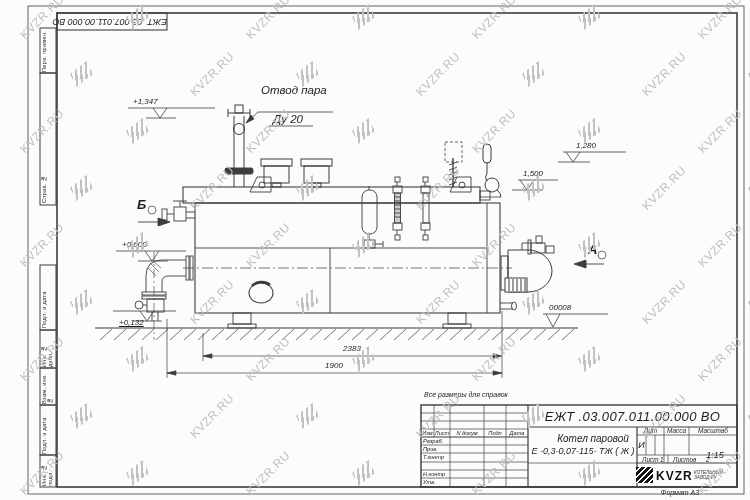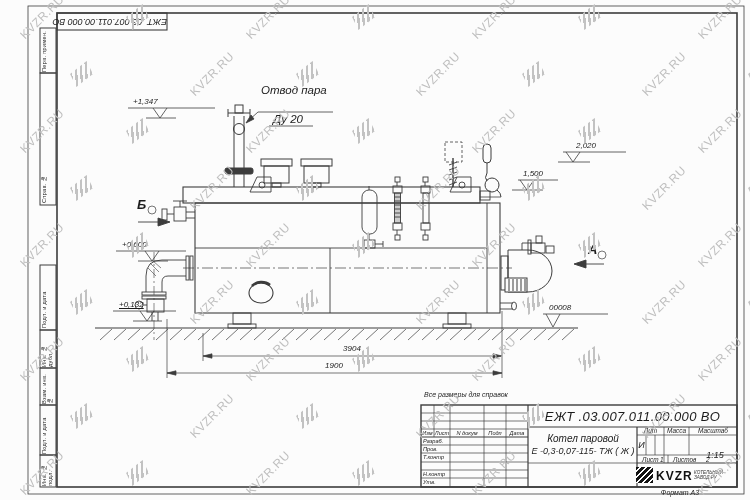--- a/index.html
+++ b/index.html
@@ -321,36 +321,36 @@
   <div class="vert" style="position:absolute;left:41px;top:267px;height:61px;z-index:3;">Подп. и дата</div>
   <div class="vert" style="position:absolute;left:41px;top:331px;height:36px;z-index:3;">Инв. № дубл.</div>
   <div class="vert" style="position:absolute;left:41px;top:369px;height:35px;z-index:3;">Взам. инв. №</div>
   <div class="vert" style="position:absolute;left:41px;top:406px;height:48px;z-index:3;">Подп. и дата</div>
   <div class="vert" style="position:absolute;left:41px;top:456px;height:30px;z-index:3;">Инв. № подл.</div>
 
   <div class="txt f11" style="left:261px;top:85px;">Отвод пара</div>
   <div class="txt f11" style="left:273px;top:114px;">Ду 20</div>
 
   <div class="txt f8" style="left:133px;top:98px;">+1,347</div>
-  <div class="txt f8" style="left:576px;top:142px;">2,020</div>
+  <div class="txt f8" style="left:576px;top:142px;">1,280</div>
   <div class="txt f8" style="left:523px;top:170px;">1,500</div>
   <div class="txt f8" style="left:122px;top:241px;">+0,600</div>
-  <div class="txt f8" style="left:119px;top:301px;text-decoration:underline;">+0,132</div>
+  <div class="txt f8" style="left:119px;top:319px;text-decoration:underline;">+0,132</div>
   <div class="txt f8" style="left:549px;top:304px;">00008</div>
 
-  <div class="txt f8 ctr" style="left:332px;top:345px;width:40px;">3904</div>
+  <div class="txt f8 ctr" style="left:332px;top:345px;width:40px;">2383</div>
   <div class="txt f8 ctr" style="left:314px;top:362px;width:40px;">1900</div>
 
   <div class="txt f13 bold" style="left:137px;top:198px;">Б</div>
   <div class="txt f13 bold" style="left:588px;top:243px;">А</div>
 
   <div class="txt f7" style="left:424px;top:391px;">Все размеры для справок</div>
 
   <div class="txt f13 ctr" style="left:530px;top:410px;width:205px;letter-spacing:.4px;">ЕЖТ .03.007.011.00.000  ВО</div>
-  <div class="txt f10 ctr" style="left:530px;top:434px;width:106px;">Котел паровой</div>
+  <div class="txt f10 ctr" style="left:530px;top:434px;width:126px;">Котел паровой</div>
   <div class="txt f9 ctr" style="left:528px;top:447px;width:110px;">Е -0,3-0,07-115- ТЖ ( Ж )</div>
 
   <div class="txt f6 ctr" style="left:637px;top:428px;width:27px;">Лит</div>
   <div class="txt f6 ctr" style="left:664px;top:428px;width:25px;">Масса</div>
   <div class="txt f6 ctr" style="left:689px;top:428px;width:48px;">Масштаб</div>
   <div class="txt f9 ctr" style="left:637px;top:441px;width:9px;">И</div>
   <div class="txt f9 ctr" style="left:695px;top:451px;width:40px;">1:15</div>
 
   <div class="txt f6" style="left:642px;top:456.5px;">Лист</div>
   <div class="txt f6" style="left:660px;top:456.5px;">1</div>

